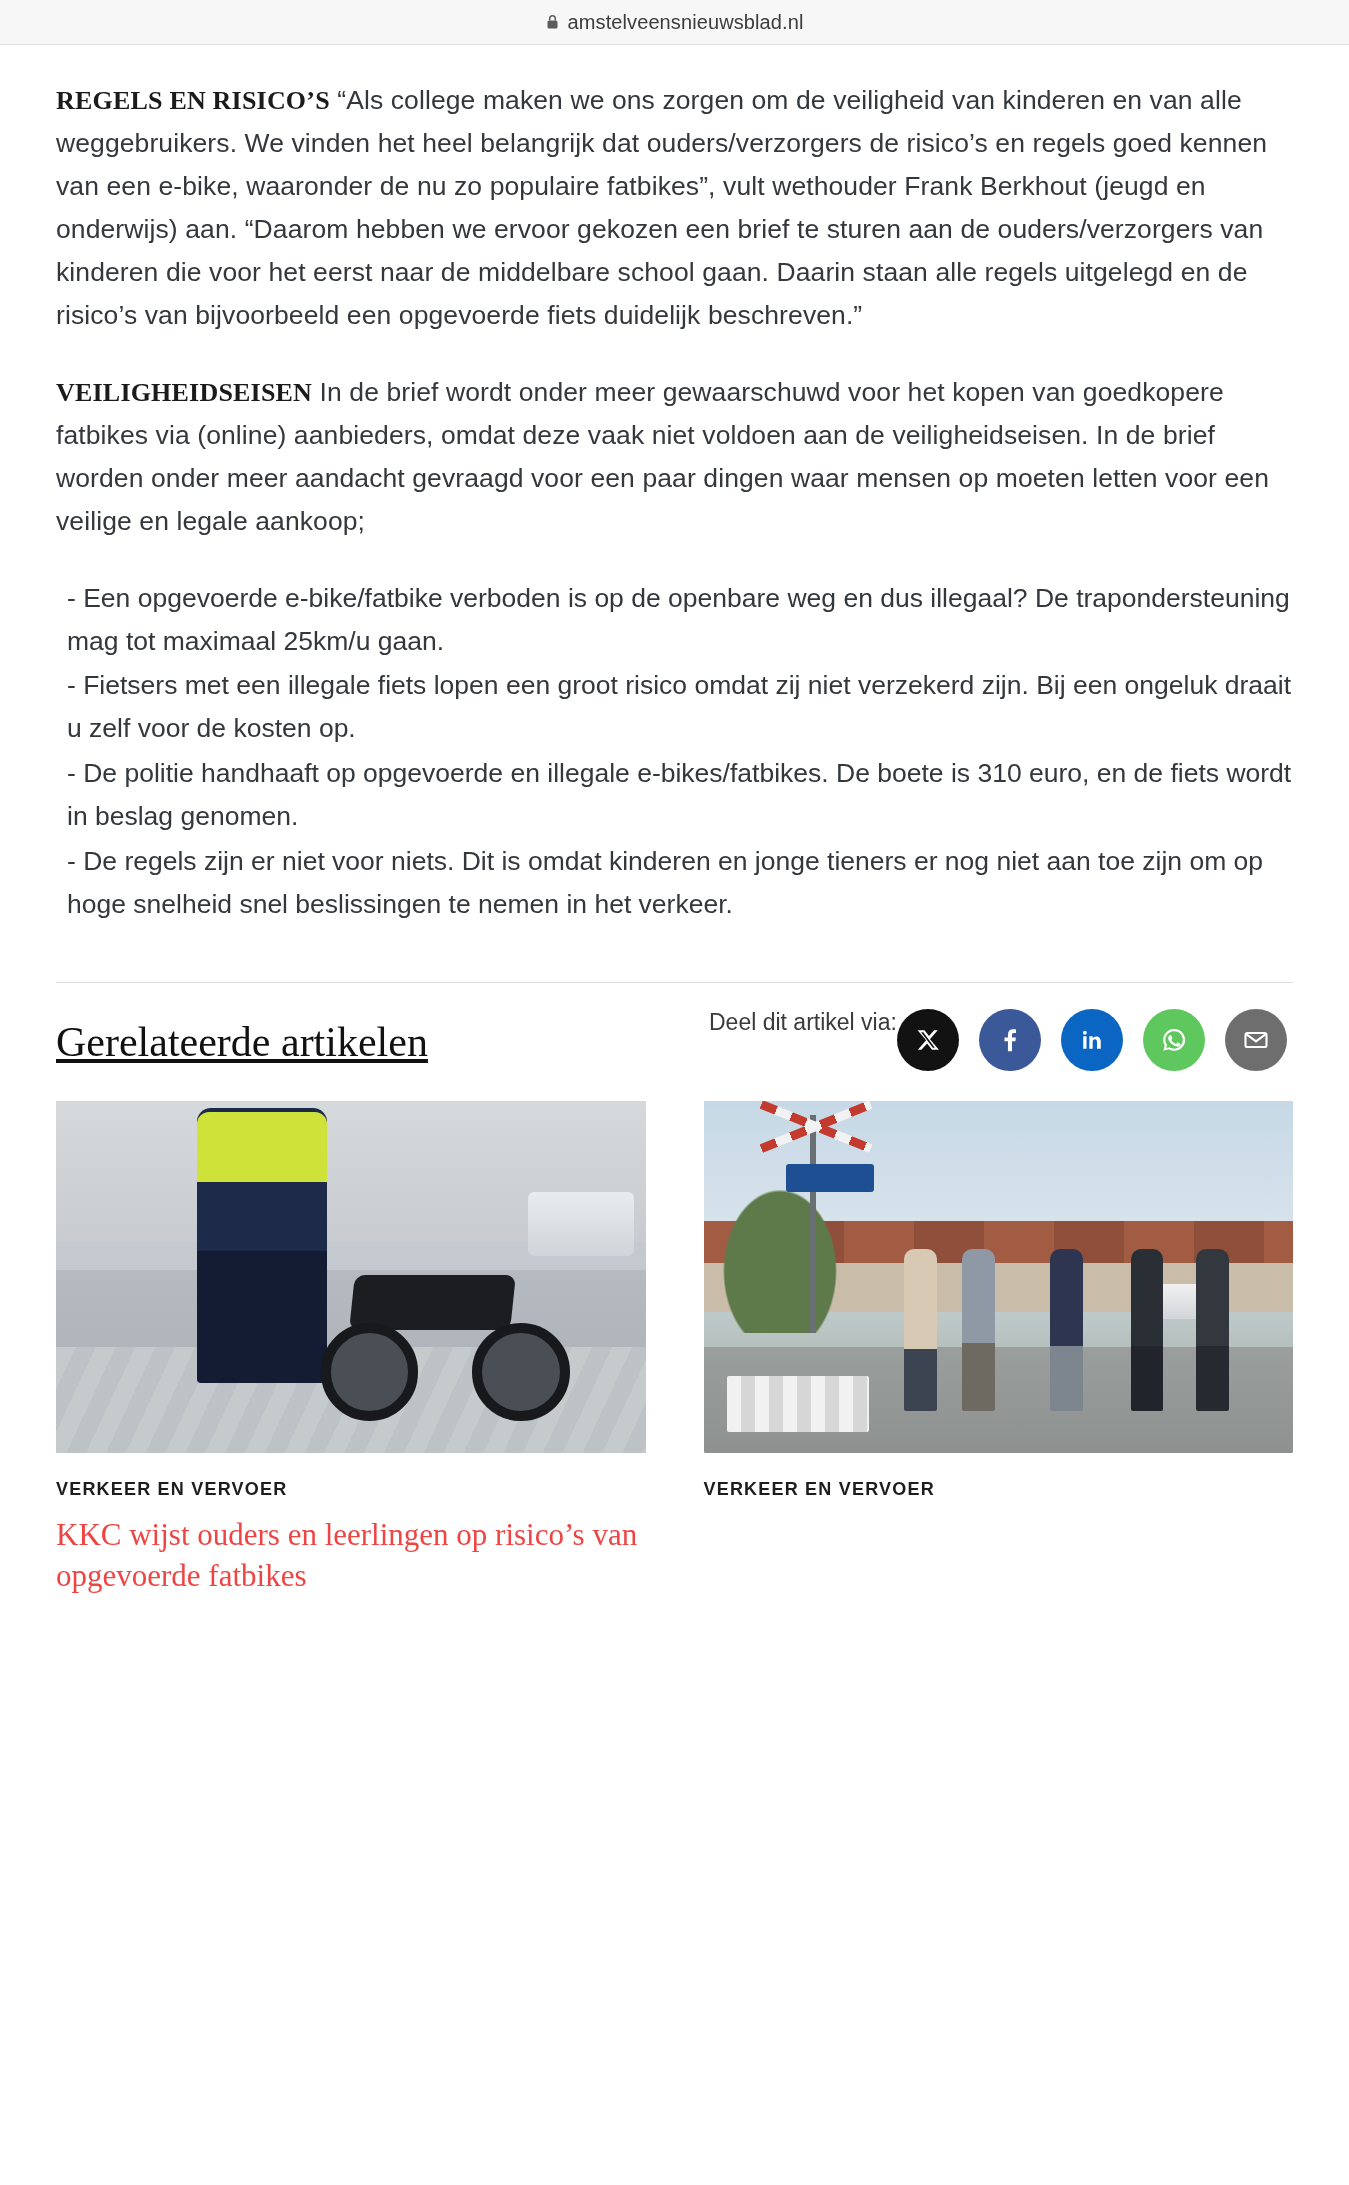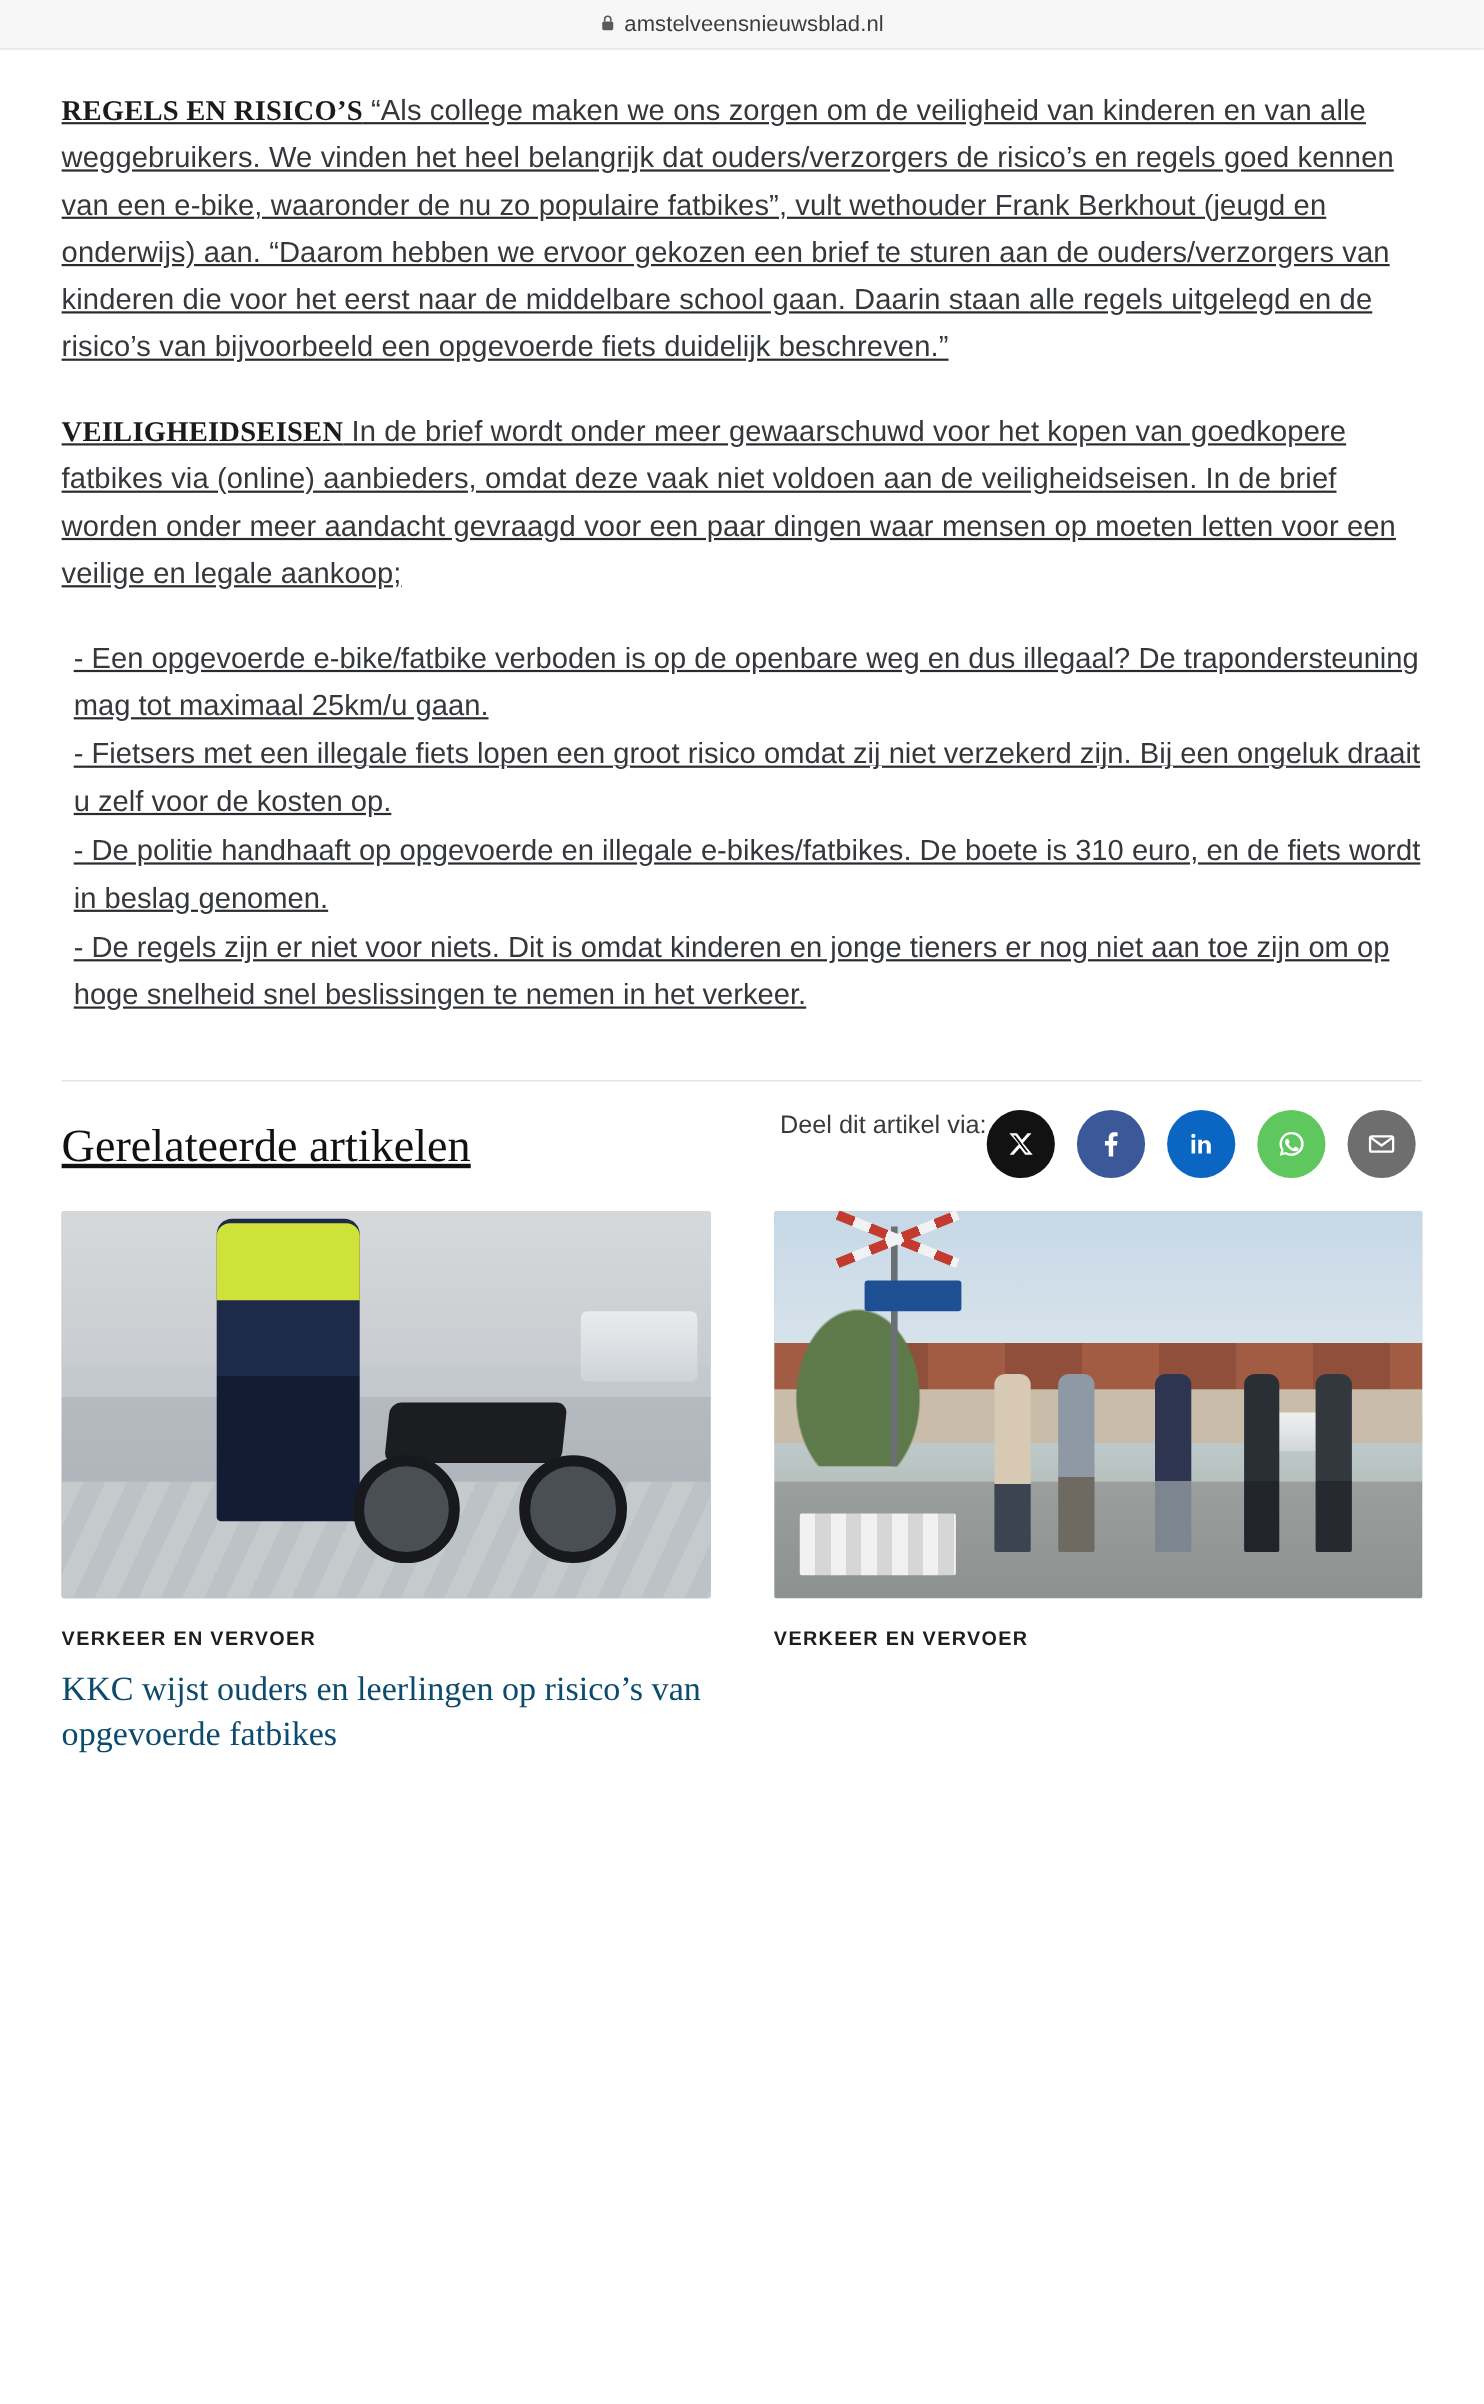--- a/index.html
+++ b/index.html
@@ -42,21 +42,20 @@
     top: 1px;
   }
 
   
   .page {
     padding: 0 56px;
     box-sizing: border-box;
   }
   .article {
     padding-top: 34px;
-    text-decoration: underline;
   }
   p.body-text {
     font-size: 26.5px;
     line-height: 1.62;
     color: #34383c;
     margin: 0 0 34px 0;
     letter-spacing: .1px;
     font-weight: 400;
   }
   .lead-label {
@@ -150,21 +149,21 @@
     font-weight: 700;
     letter-spacing: 1.2px;
     color: #1d1d1d;
     margin: 26px 0 14px 0;
     text-transform: uppercase;
   }
   .card-head {
     font-family: "Liberation Serif", serif;
     font-size: 31px;
     line-height: 1.33;
-    color: #0c4a6e;
+    color: #ef4444;
     margin: 0;
     font-weight: 400;
   }
 
   
   .photo-a { width:100%; height:100%; background:
       linear-gradient(180deg,#cdd2d6 0%, #c3c9ce 42%, #bfc5ca 100%); position:relative; }
   .photo-a .road { position:absolute; left:0; right:0; bottom:0; height:52%;
       background: linear-gradient(180deg,#b4babf,#a9afb5); }
   .photo-a .pave { position:absolute; left:0; right:0; bottom:0; height:30%;

